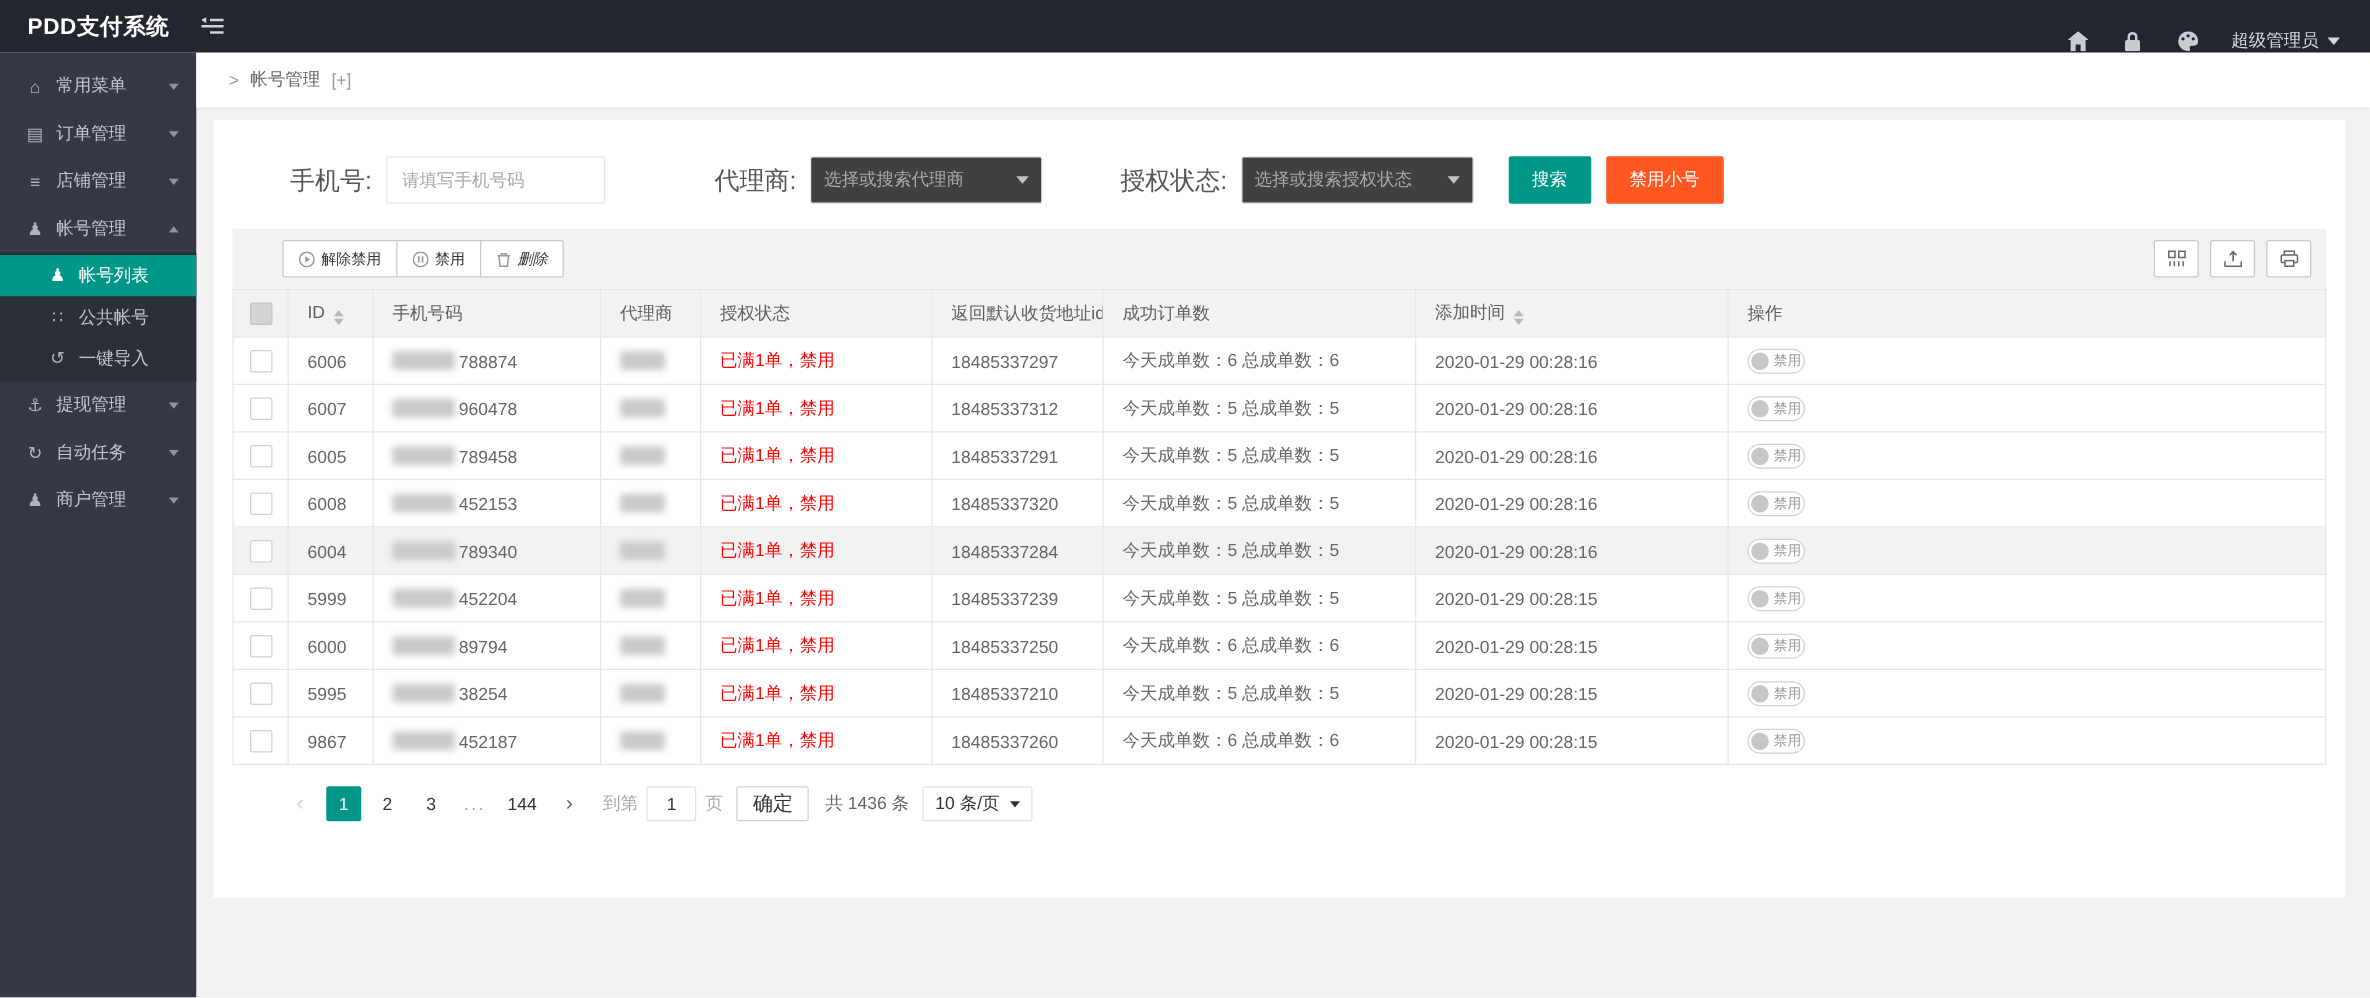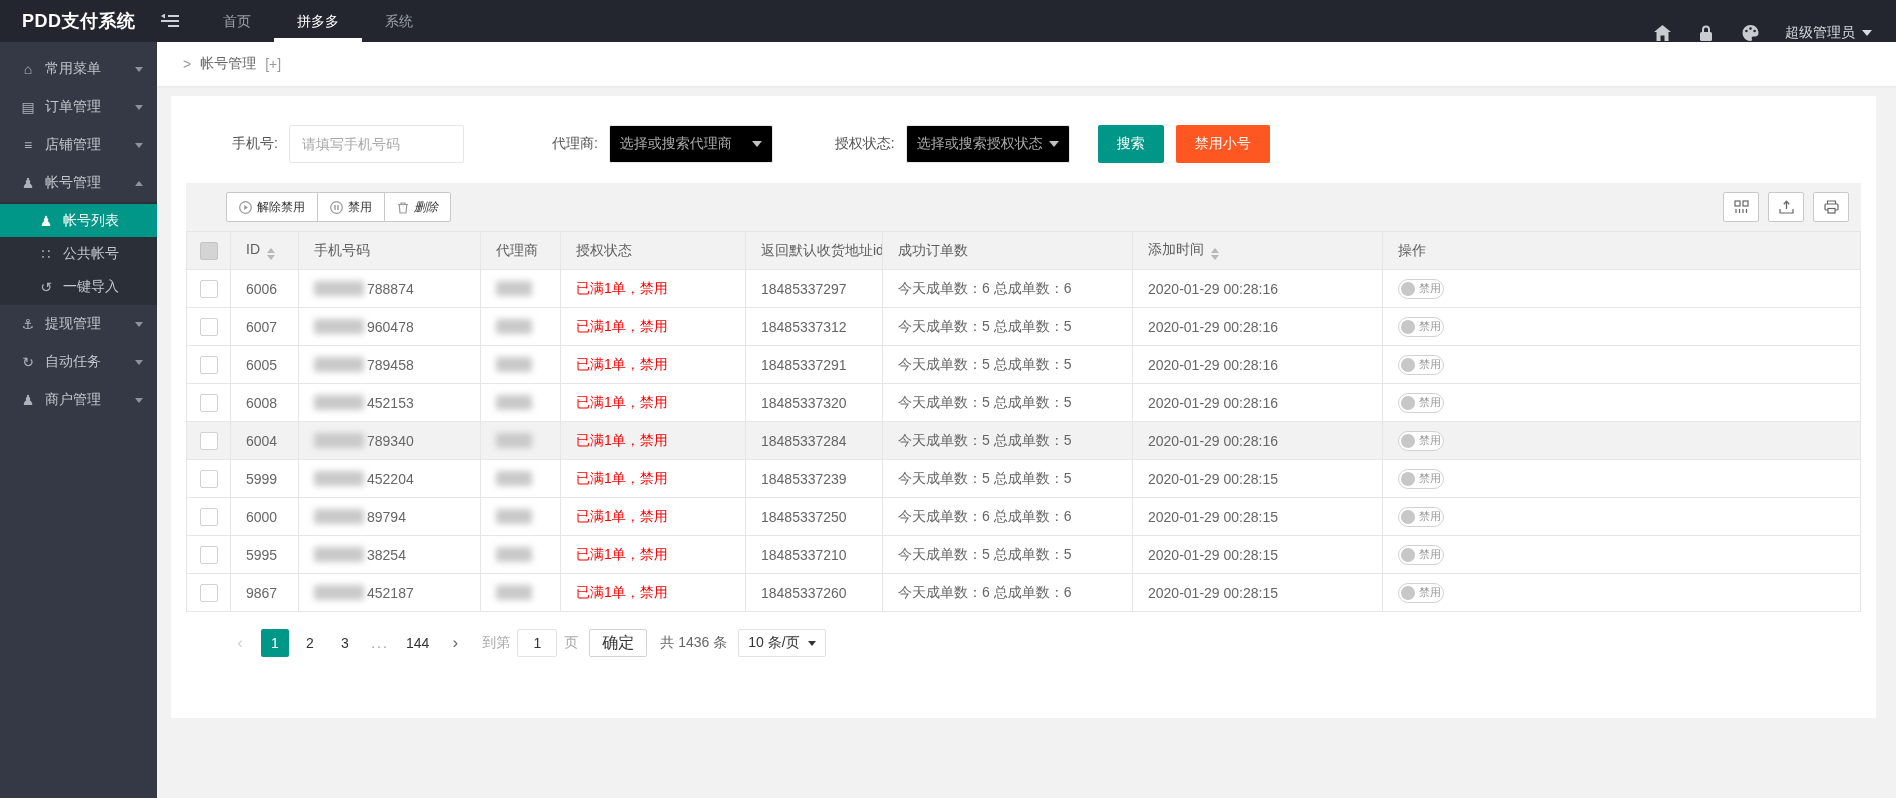--- a/index.html
+++ b/index.html
@@ -40,24 +40,24 @@
 
   
   .crumb-bar { height:44px; background:#fff; display:flex; align-items:center; padding-left:26px; gap:9px; font-size:14px; color:#999; box-shadow:0 1px 2px rgba(0,0,0,.05); }
   .crumb-title { color:#666; }
 
   
   .card { margin:10px 20px 0 14px; background:#fff; padding:15px; height:622px; }
 
   
   .filter-row { display:flex; align-items:center; padding:14px 0 20px 46px; }
-  .f-label { font-size:14px; color:#555; margin-right:11px; }
+  .f-label { font-size:20px; color:#555; margin-right:11px; }
   .f-input { width:175px; height:38px; border:1px solid #e6e6e6; border-radius:2px; padding:16px 12px; font-size:14px; color:#333; outline:none; font-family:inherit; }
   .f-input::placeholder { color:#a9a9a9; }
-  .f-select { width:164px; height:38px; border:1px solid #e6e6e6; border-radius:2px; padding:0 10px; display:flex; align-items:center; justify-content:space-between; cursor:pointer; background:#000000; }
+  .f-select { width:186px; height:38px; border:1px solid #e6e6e6; border-radius:2px; padding:0 10px; display:flex; align-items:center; justify-content:space-between; cursor:pointer; background:#404040; }
   .f-select .ph { font-size:14px; color:#a9a9a9; }
   .sel-caret { width:0; height:0; border-left:5px solid transparent; border-right:5px solid transparent; border-top:6px solid #c2c2c2; }
   .gap-a { margin-left:88px; } .gap-b { margin-left:62px; }
   .btn { height:38px; border:none; border-radius:2px; color:#fff; font-size:14px; padding:0 19px; cursor:pointer; font-family:inherit; }
   .btn-search { background:#009688; margin-left:28px; }
   .btn-danger { background:#FF5722; margin-left:12px; }
 
   
   .band { background:#f2f2f2; padding:9px 12px 9px 40px; display:flex; align-items:center; }
   .btn-group { display:inline-flex; }
@@ -109,25 +109,20 @@
       <svg width="18" height="14" viewBox="0 0 18 14">
           <g stroke="#cfd2d6" stroke-width="2">
             <line x1="7" y1="2" x2="18" y2="2"></line>
             <line x1="0" y1="7" x2="18" y2="7"></line>
             <line x1="7" y1="12" x2="18" y2="12"></line>
           </g>
           <path d="M4 2 L0 4.5 L4 7 Z" fill="#cfd2d6" stroke="none" transform="translate(0,-2.5)"></path>
         </svg>
     </span>
   </div>
-  <nav class="nav-tabs">
-      <div class="nav-tab">首页</div>
-      <div class="nav-tab active">拼多多</div>
-      <div class="nav-tab">系统</div>
-    </nav>
   <div class="nav-spacer"></div>
   <div class="nav-right">
     <span class="nav-ic">
       <svg width="17" height="16" viewBox="0 0 17 16">
           <path d="M8.5 0 L17 7 H14.5 V16 H10.5 V10.5 H6.5 V16 H2.5 V7 H0 Z" fill="#c8cbd0"></path>
         </svg>
     </span>
     <span class="nav-ic">
       <svg width="14" height="16" viewBox="0 0 14 16">
           <rect x="1" y="7" width="12" height="9" rx="1.5" fill="#c8cbd0"></rect>

